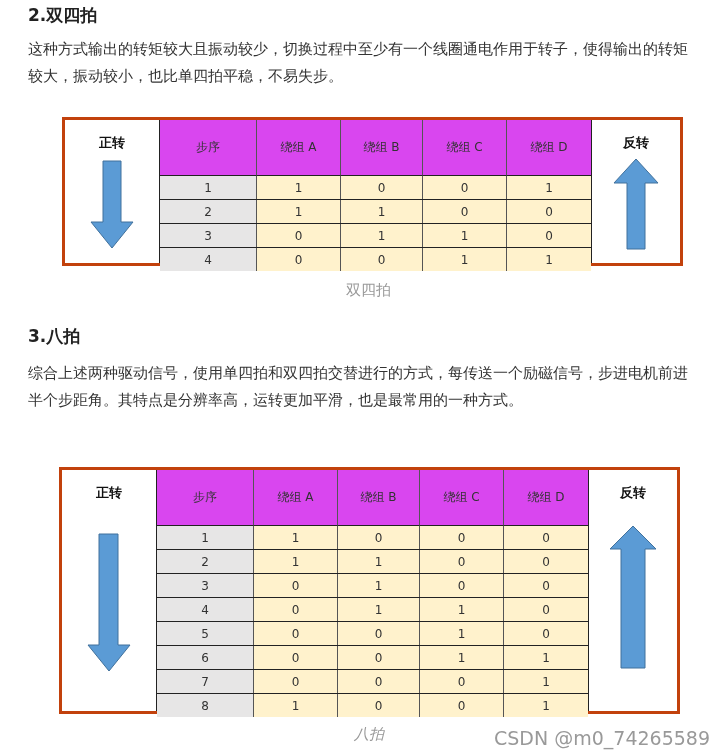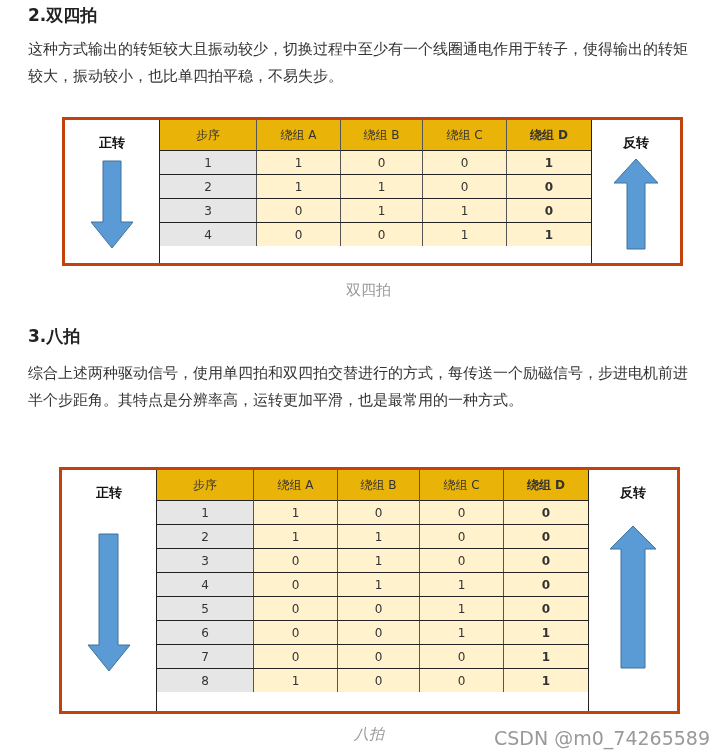--- a/index.html
+++ b/index.html
@@ -8,22 +8,22 @@
   .p{position:absolute;left:28px;width:670px;font-size:15px;line-height:27px;color:#333;}
   .cap{position:absolute;font-size:15px;color:#999;}
   .tbl{position:absolute;left:62px;border:3px solid #c2410c;background:#fff;display:flex;}
   .side{width:94px;position:relative;background:#fff;}
   .side.right{border-left:1px solid #222;width:88px;}
   .side .lbl{position:absolute;top:14px;width:100%;text-align:center;font-weight:bold;font-size:13px;color:#111;}
   .side svg{position:absolute;left:50%;transform:translateX(-50%);}
   .grid{border-left:1px solid #222;display:flex;flex-direction:column;}
   .row{display:flex;}
   .cell{box-sizing:border-box;display:flex;align-items:center;justify-content:center;font-size:12px;color:#333;border-right:1px solid #555;}
-  .cell:last-child{border-right:none;font-weight:bold;}
-  .hdr .cell{background:#eab308;height:31px;border-bottom:1px solid #222;}
+  .cell:last-child{border-right:none;}
+  .hdr .cell{background:#d946ef;height:56px;border-bottom:1px solid #222;}
   .body .row{border-bottom:1px solid #222;}
   .body .row:last-child{border-bottom:none;}
   .body .cell{height:23px;background:#fff2cc;}
   .body .cell.step{background:#e7e6e6;}
   .c0{width:97px}.c1{width:84px}.c2{width:82px}.c3{width:84px}.c4{width:84px}
   .footer{position:absolute;right:14px;top:727px;font-size:19px;color:#999;}
 </style>
 </head>
 <body>
 

